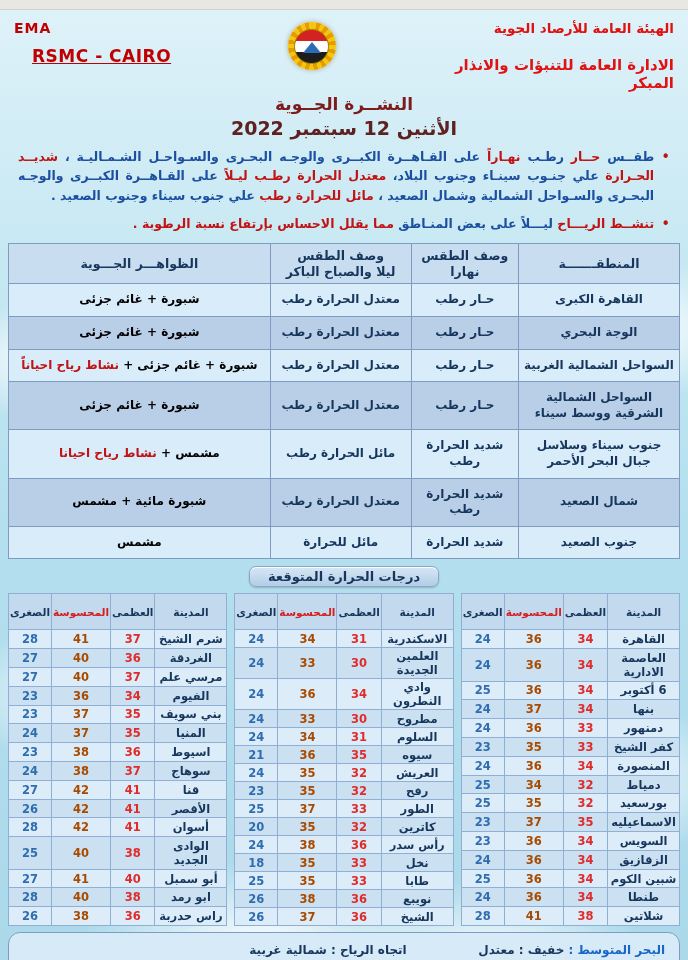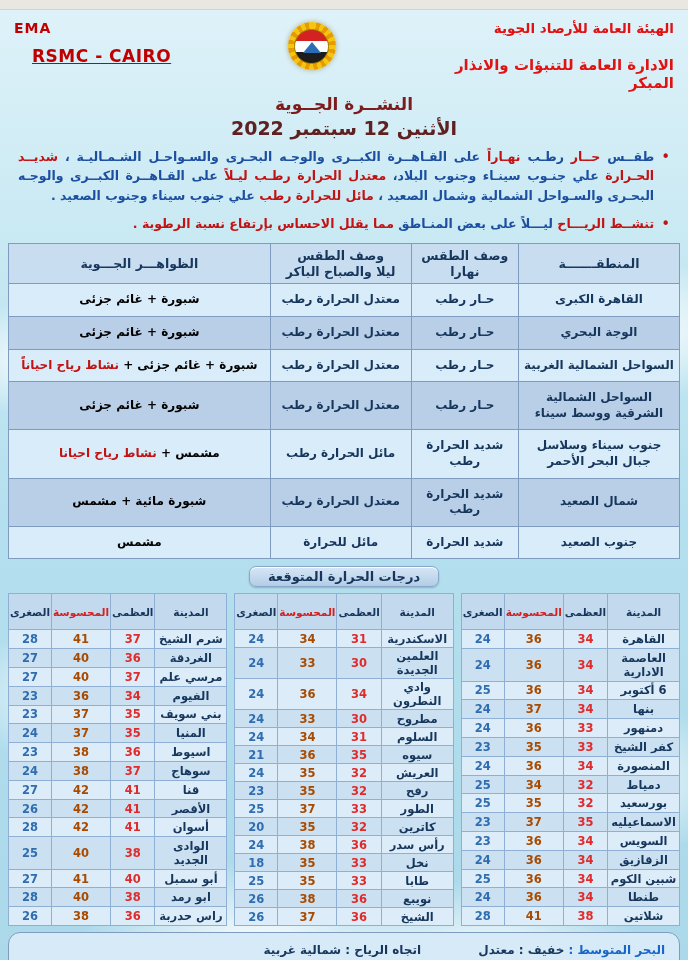--- a/index.html
+++ b/index.html
@@ -59,21 +59,21 @@
   .temp-table td { height:18px; font-size:11.5px; font-weight:bold; }
   .temp-table tbody tr:nth-child(odd)  td { background:#dcedf9; }
   .temp-table tbody tr:nth-child(even) td { background:#cbe1f1; }
   .t-city { color:#16365c; font-size:9.5px; width:40%; }
   .t-max { color:#e02b2b; width:19%; } .t-feels { color:#a84a00; width:22%; } .t-min { color:#2f6db0; width:19%;margin-top:14px; }
 
   
   .sea-box { width:672px; margin:6px auto 0; direction:rtl; background:#d7eaf7; border:1.5px solid #7f9cc0;
           border-radius:12px; padding:4px 14px; }
   .sea-row { display:flex; align-items:center; height:25px; font-size:12px; font-weight:bold; color:#17375e; }
-  .sea-right { width:38%; } .sea-wave { width:33%; text-align:center; } .sea-wind { width:29%; text-align:right; }
+  .sea-right { width:38%; } .sea-wave { width:33%; text-align:center; } .sea-wind { width:29%; text-align:center; }
   .sea-name { color:#1766c8; }
 
   
   .sig-row { display:flex; direction:rtl; justify-content:space-between; padding:7px 26px 0 26px; }
 </style>
 </head>
 <body>
 
 <div class="page">
 

